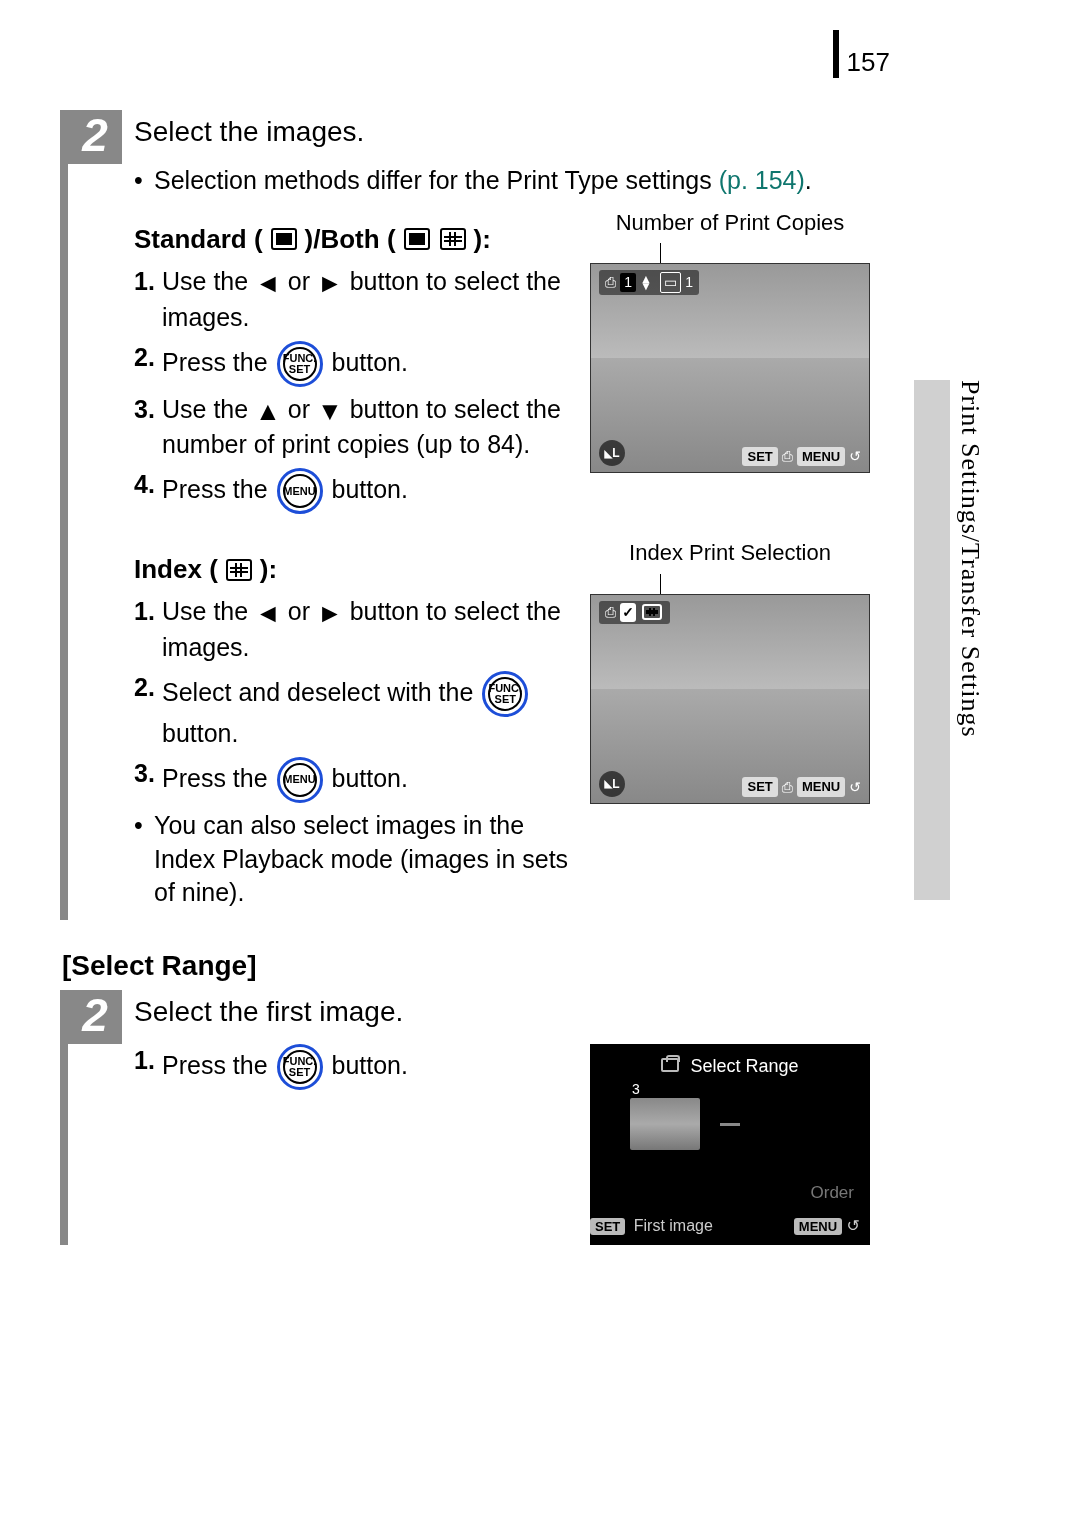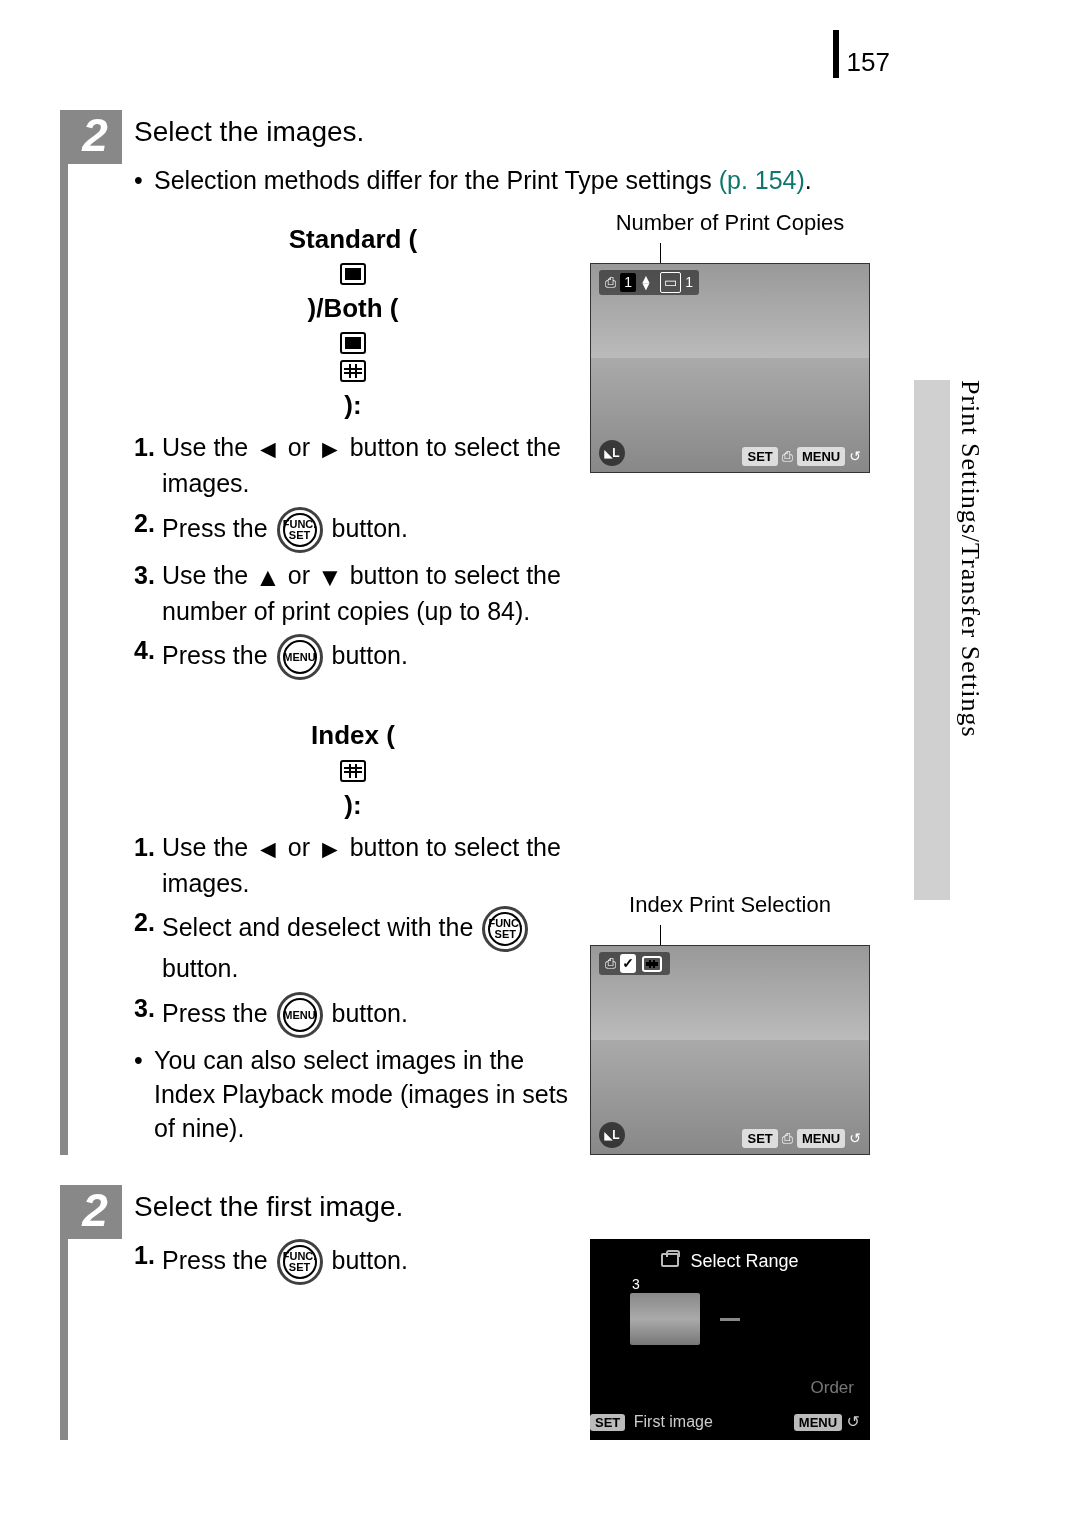--- a/index.html
+++ b/index.html
@@ -102,40 +102,39 @@
     width: 20px;
     flex-shrink: 0;
   }
   .sub-heading {
     font-size: 26px;
     font-weight: bold;
     margin: 14px 0 8px 0;
     display: flex;
     align-items: center;
     gap: 6px;
-    flex-direction: column;
   }
   .num-item {
     display: flex;
     margin-bottom: 6px;
   }
   .num-item .num {
     font-weight: bold;
     width: 28px;
     flex-shrink: 0;
   }
   .num-item .txt {
     flex: 1;
   }
   .link { color: #0f766e; }
   .circle-btn {
     display: inline-flex;
     width: 46px;
     height: 46px;
-    border: 3px solid #404040;
+    border: 3px solid #1d4ed8;
     border-radius: 50%;
     align-items: center;
     justify-content: center;
     font-size: 10px;
     font-weight: bold;
     text-align: center;
     line-height: 1;
     flex-direction: column;
     vertical-align: middle;
     margin: 0 2px;
@@ -398,21 +397,21 @@
             <div class="cam-br">
               <span class="cam-label">SET</span>
               <span>⎙</span>
               <span class="cam-label">MENU</span>
               <span>↺</span>
             </div>
           </div>
         </div>
       </div>
 
-      <div class="two-col" style="margin-top:18px;align-items:flex-end;">
+      <div class="two-col" style="margin-top:18px;">
         <div class="col-left">
           <div class="sub-heading">
             <span>Index (</span>
             <span class="mode-icon grid"></span>
             <span>):</span>
           </div>
 
           <div class="num-item">
             <div class="num">1.</div>
             <div class="txt">
@@ -473,20 +472,21 @@
               <span>⎙</span>
               <span class="cam-label">MENU</span>
               <span>↺</span>
             </div>
           </div>
         </div>
       </div>
     </div>
   </div>
 
+  <div class="section-title">[Select Range]</div>
 
   <div class="step-block">
     <div class="step-row">
       <div class="step-num">2</div>
       <div class="step-body">
         <div class="step-heading">Select the first image.</div>
       </div>
     </div>
 
     <div class="step-content">

